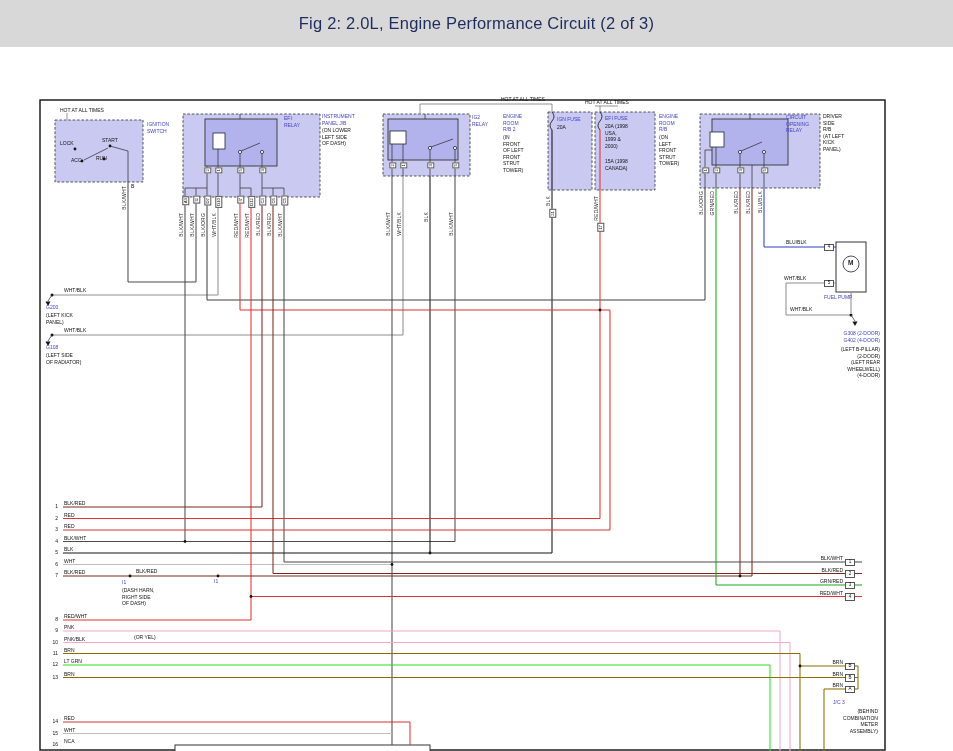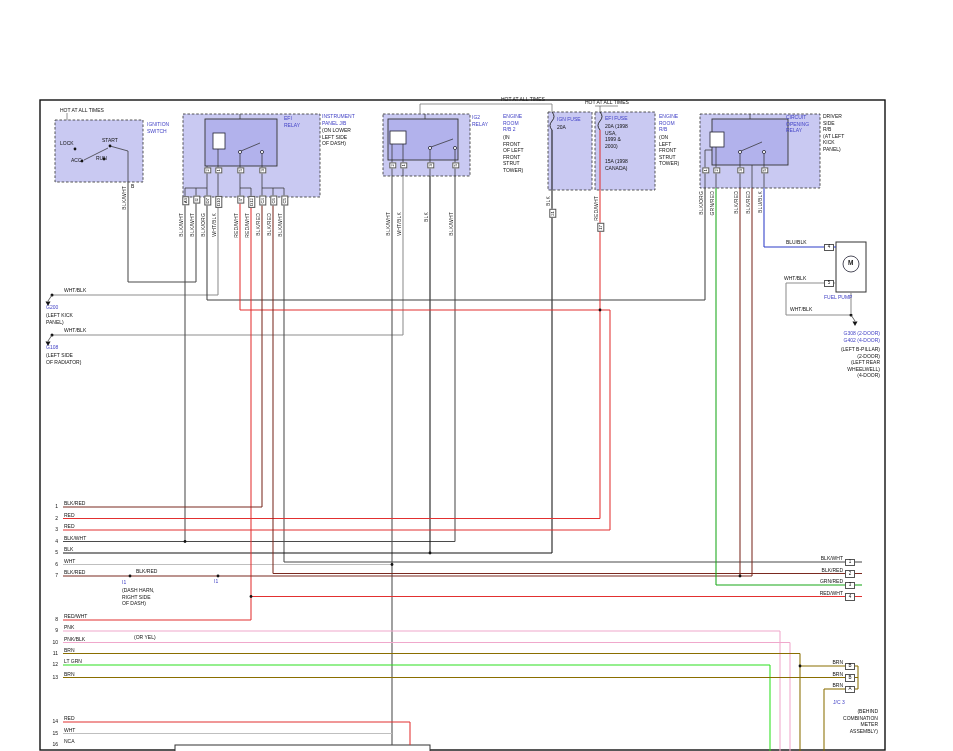--- a/index.html
+++ b/index.html
@@ -36,20 +36,23 @@
   .w-int{stroke:#333;stroke-width:.75;fill:none}
   .w-thin{stroke:#666;stroke-width:.7;fill:none}
   .glyph{stroke:#222;stroke-width:.9;fill:none}
   .dot{fill:#141414}
   .contact{stroke:#223;stroke-width:.8;fill:#fff}
 </style>
 </head>
 <body>
 
 <div id="stage">
+  <div class="header">
+    <div class="title">Fig 2: 2.0L, Engine Performance Circuit (2 of 3)</div>
+  </div>
 
   <div id="diagram">
     <svg width="953" height="751" viewBox="0 0 953 751">
 
       <rect x="40" y="100" width="845" height="650" fill="none" stroke="#111" stroke-width="1.4"></rect>
 
       <rect class="dashbox" x="55" y="120" width="88" height="62"></rect>
       <rect class="dashbox" x="183" y="114" width="137" height="83"></rect>
       <rect class="solidbox" x="205" y="119" width="72" height="47"></rect>
       <rect class="dashbox" x="383" y="114" width="87" height="62"></rect>

